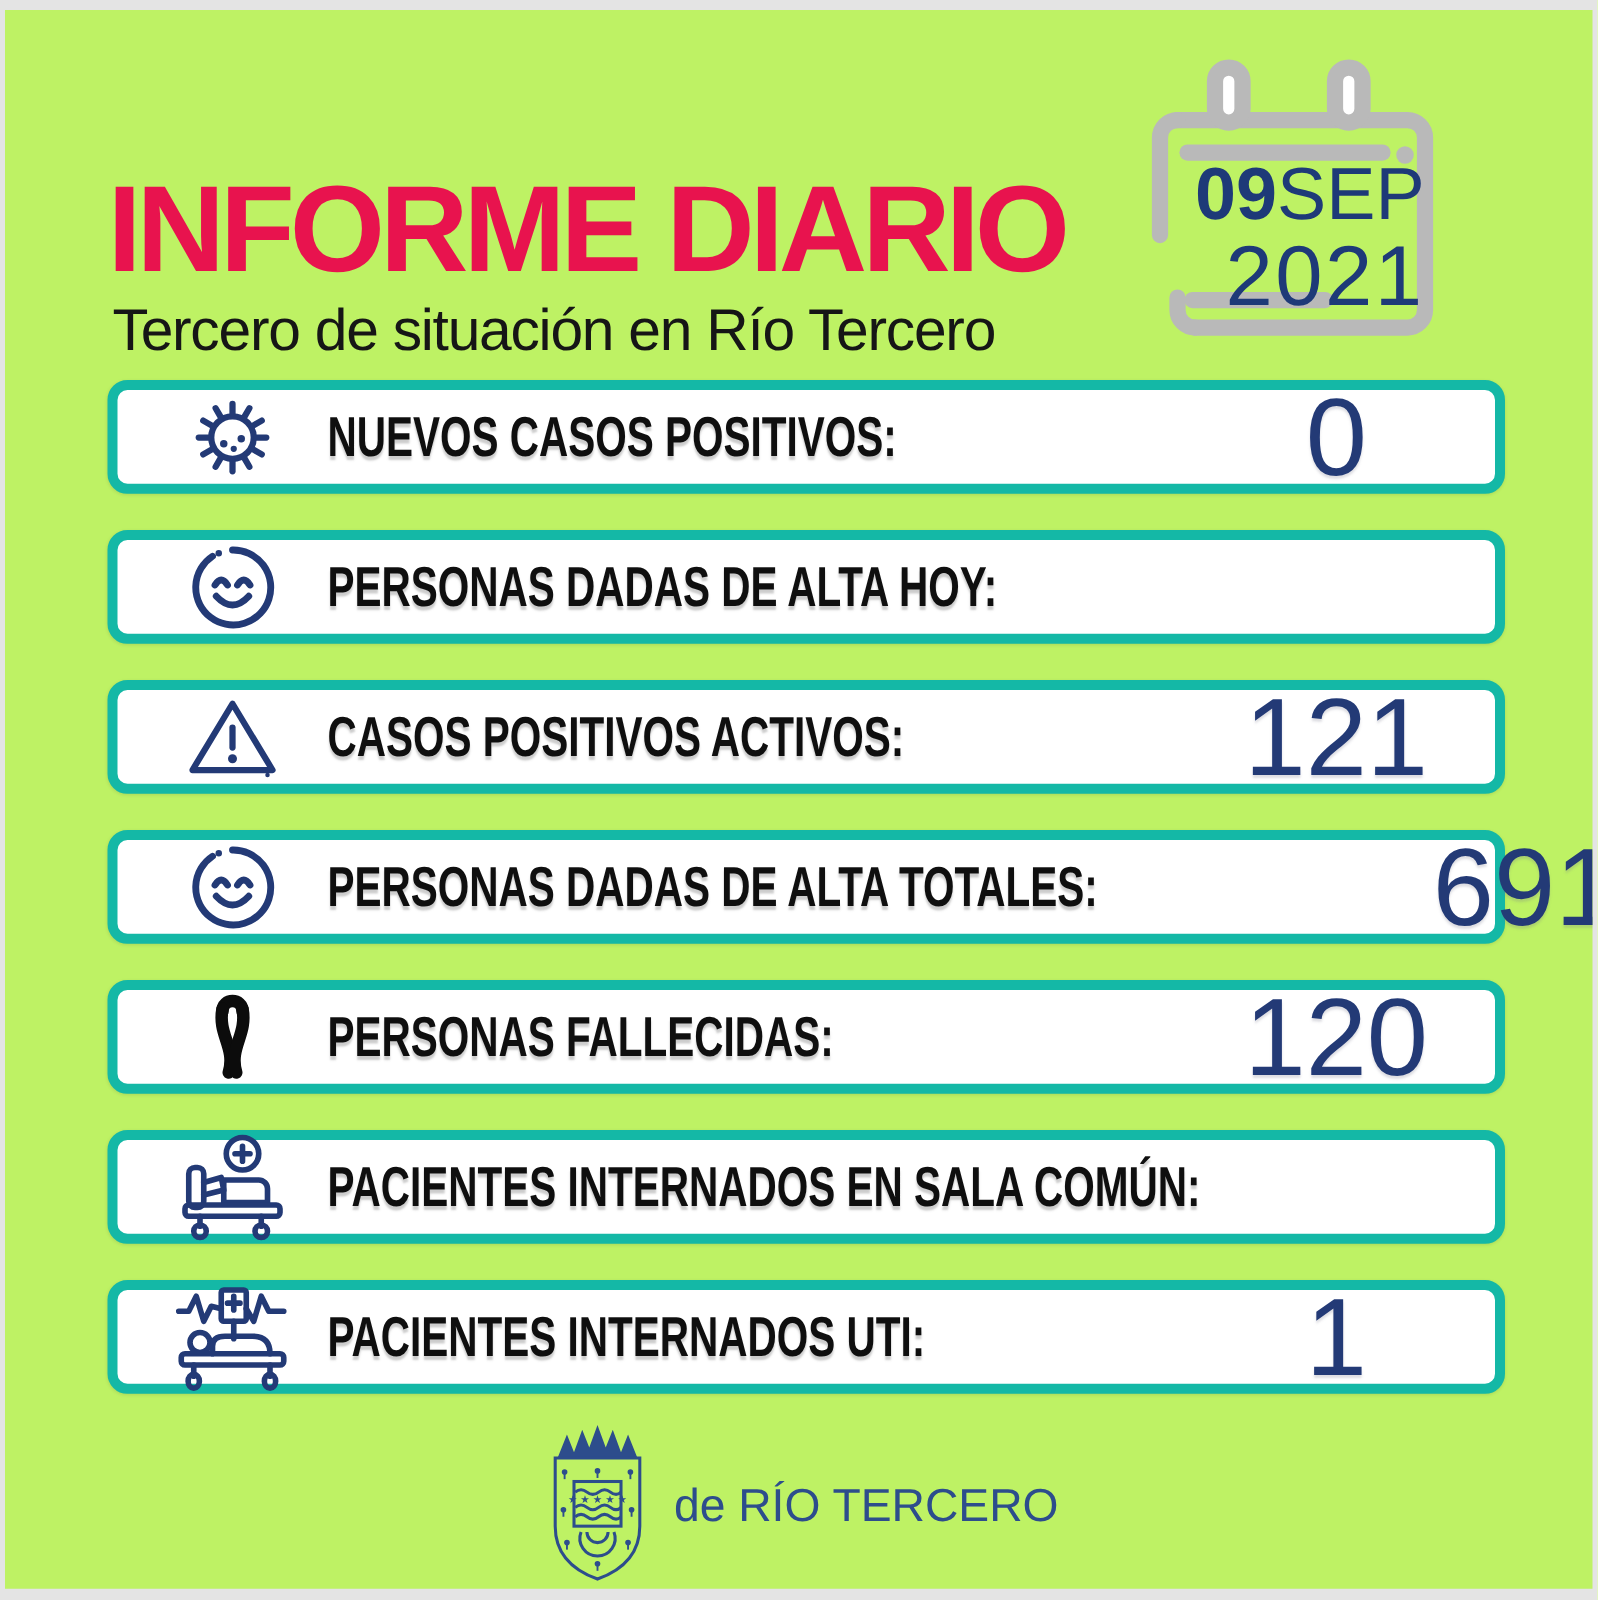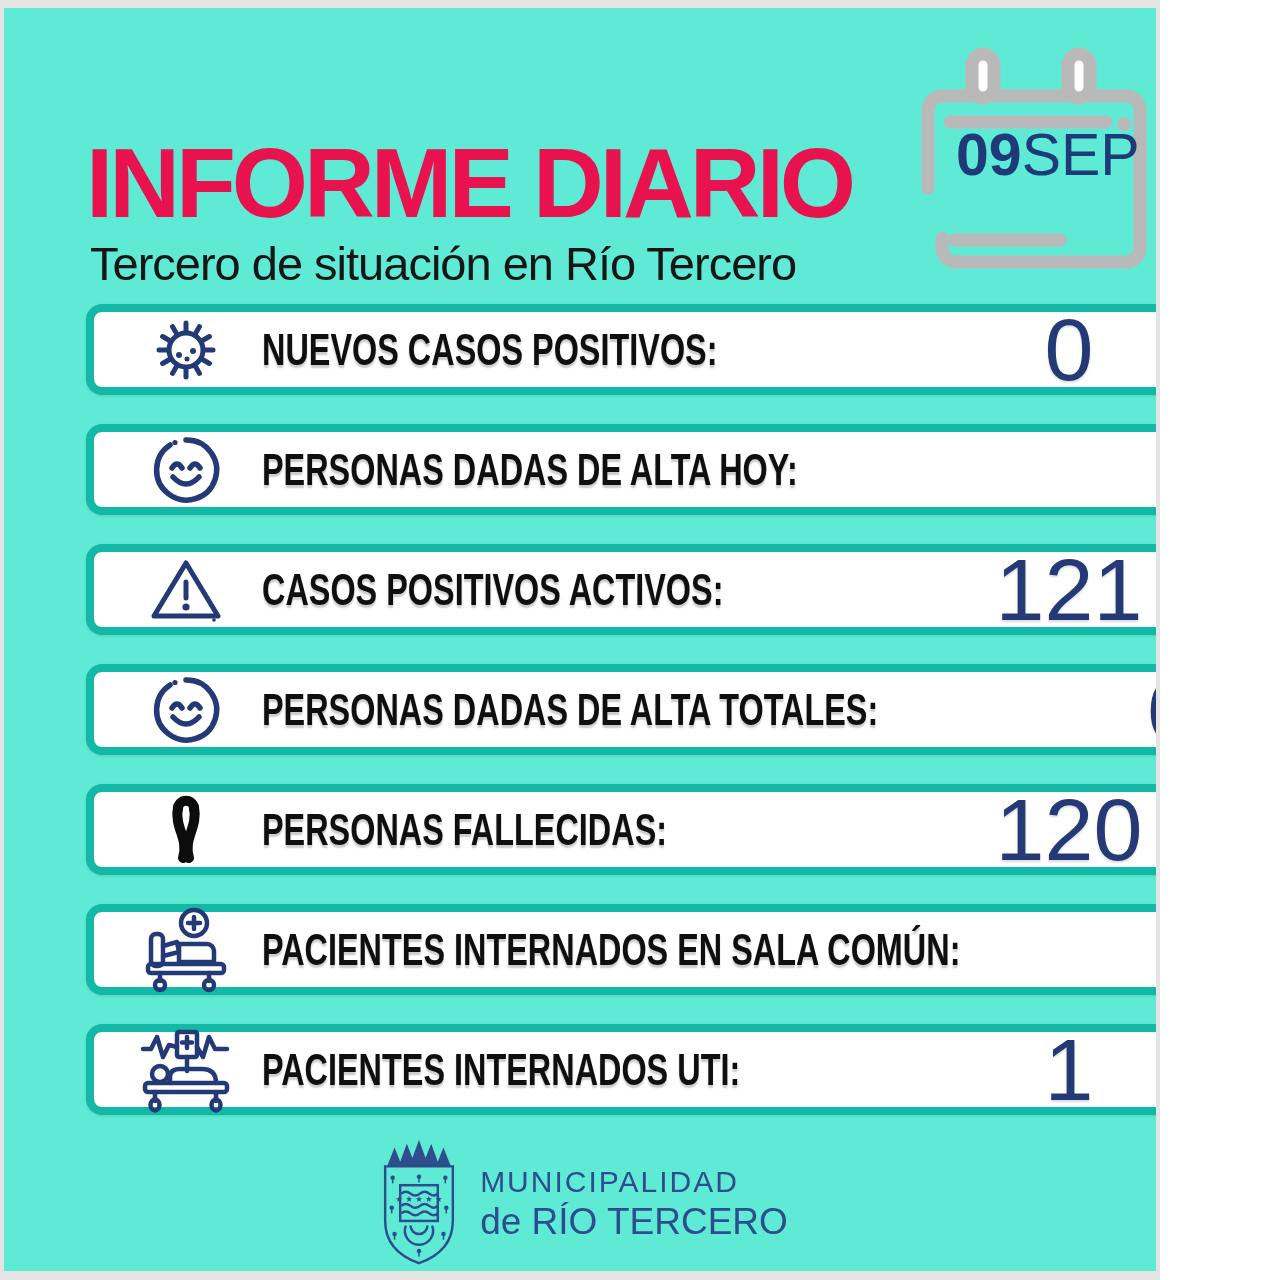--- a/index.html
+++ b/index.html
@@ -1,18 +1,18 @@
 <!DOCTYPE html>
 <html><head>
 <meta charset="utf-8">
 <style>
   * { margin:0; padding:0; box-sizing:border-box; }
   html,body { background:#ffffff; font-family:"Liberation Sans", sans-serif; }
   .canvas {
-    position:relative; width:1160px; height:1280px; background:#5eead4;
+    position:relative; width:1278px; height:1280px; background:#bef264;
     border:solid #e4e4e4; border-width:8px 4px 9px 4px; overflow:hidden;
   }
   .title {
     position:absolute; left:82px; top:126px;
     font-size:98px; font-weight:bold; letter-spacing:-4px; line-height:1;
     color:#e8134e; white-space:nowrap;
   }
   .subtitle {
     position:absolute; left:86px; top:228px;
     font-size:47px; color:#161616; white-space:nowrap; letter-spacing:-1px;
@@ -66,20 +66,21 @@
         <path d="M36 218 a14 14 0 0 1 -14 -14 v-10"></path>
         <line x1="30" y1="78" x2="186" y2="78"></line>
         <rect x="52" y="10" width="22" height="44" rx="11" fill="#ffffff"></rect>
         <rect x="148" y="10" width="22" height="44" rx="11" fill="#ffffff"></rect>
         <line x1="34" y1="196" x2="140" y2="196"></line>
       </g>
       <circle cx="204" cy="80" r="7" fill="#b9b9b9"></circle>
     </svg>
     <div class="cal-date">
       <div class="cal-line1"><span class="day">09</span><span class="month">SEP</span></div>
+      <div class="cal-line2">2021</div>
     </div>
   </div>
 
   <div class="rows">
 
     <div class="row">
       <div class="iconbox">
         <svg width="72" height="72" viewBox="0 0 72 72">
           <g stroke="#233a76" stroke-width="5" fill="none" stroke-linecap="round">
             <circle cx="36" cy="36" r="17"></circle>
@@ -237,18 +238,17 @@
           <rect x="78.2" y="76" width="1.6" height="4"></rect>
         <circle cx="24" cy="102" r="2.4"></circle>
           <rect x="23.2" y="104" width="1.6" height="4"></rect>
         <circle cx="76" cy="102" r="2.4"></circle>
           <rect x="75.2" y="104" width="1.6" height="4"></rect>
         <circle cx="50" cy="120" r="2.4"></circle>
           <rect x="49.2" y="122" width="1.6" height="4"></rect>
       </g>
     </svg>
     <div class="org">
-      <div class="org-line1">MUNICIPALIDAD</div>
       <div class="org-line2">de RÍO TERCERO</div>
     </div>
   </div>
 
 </div>
 
 </body></html>

